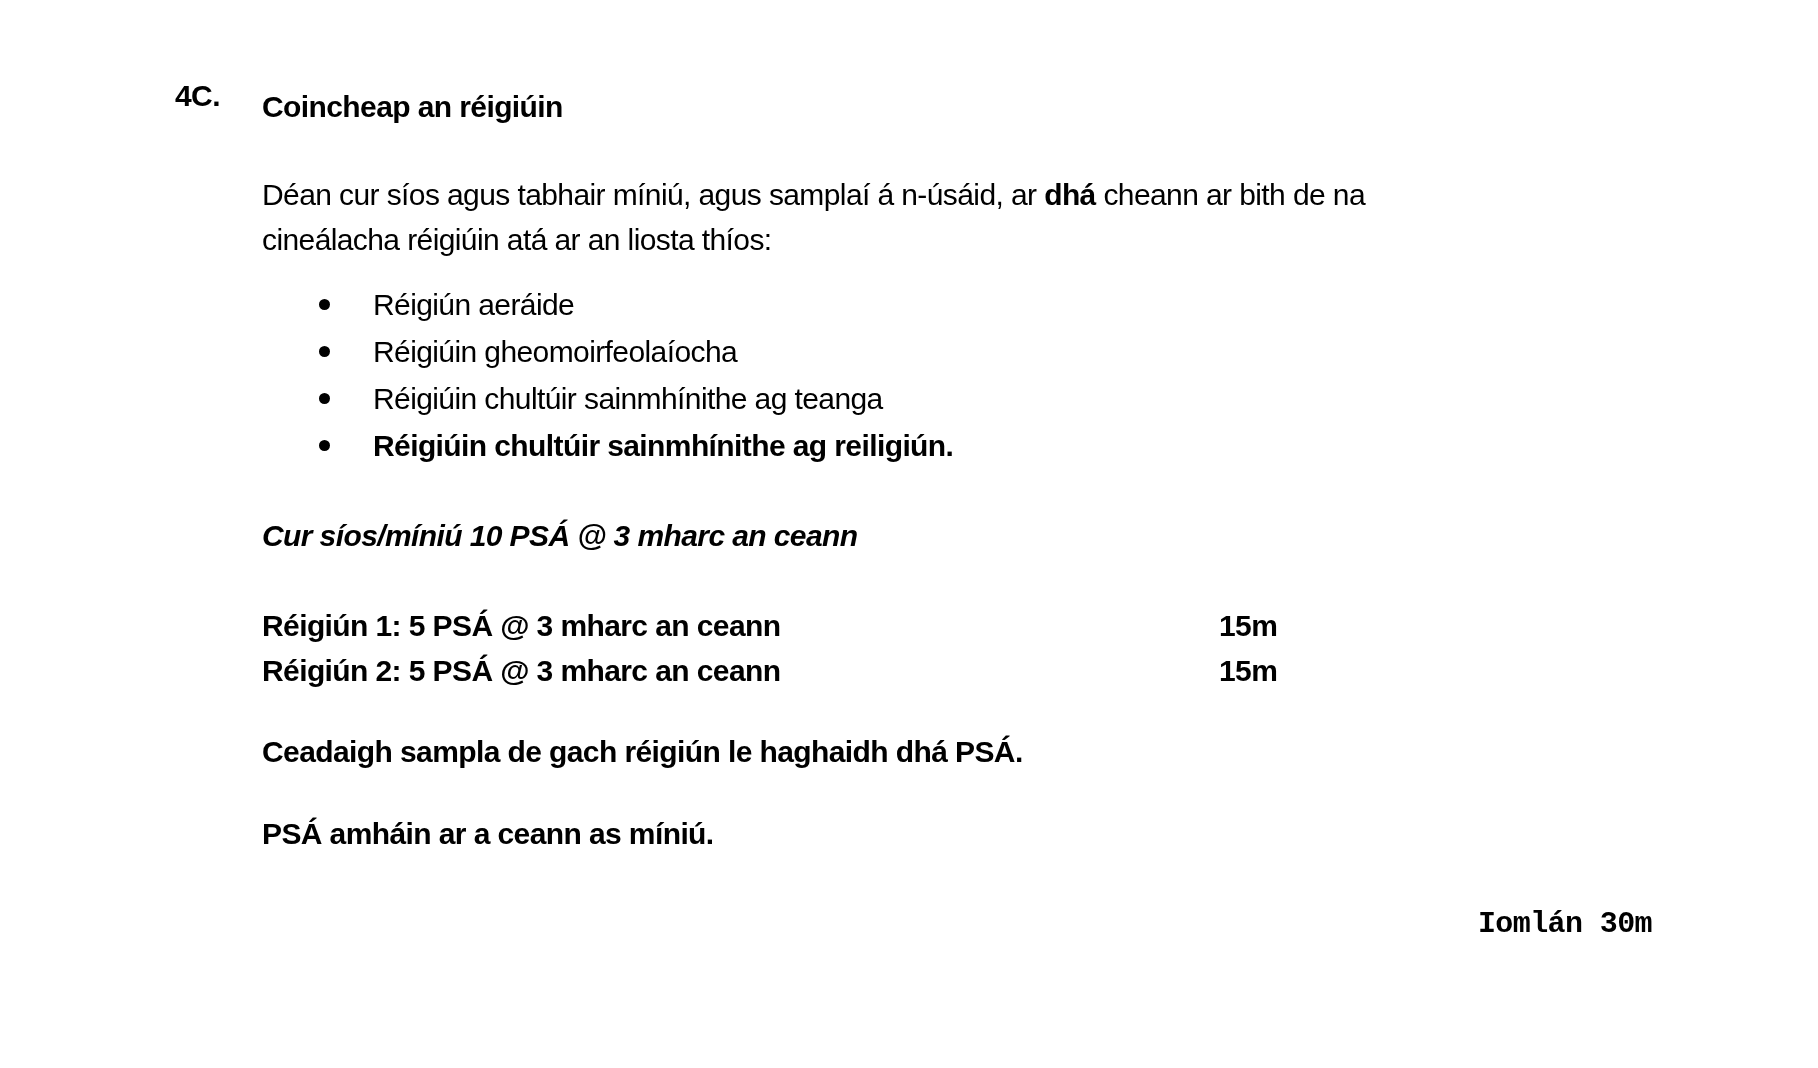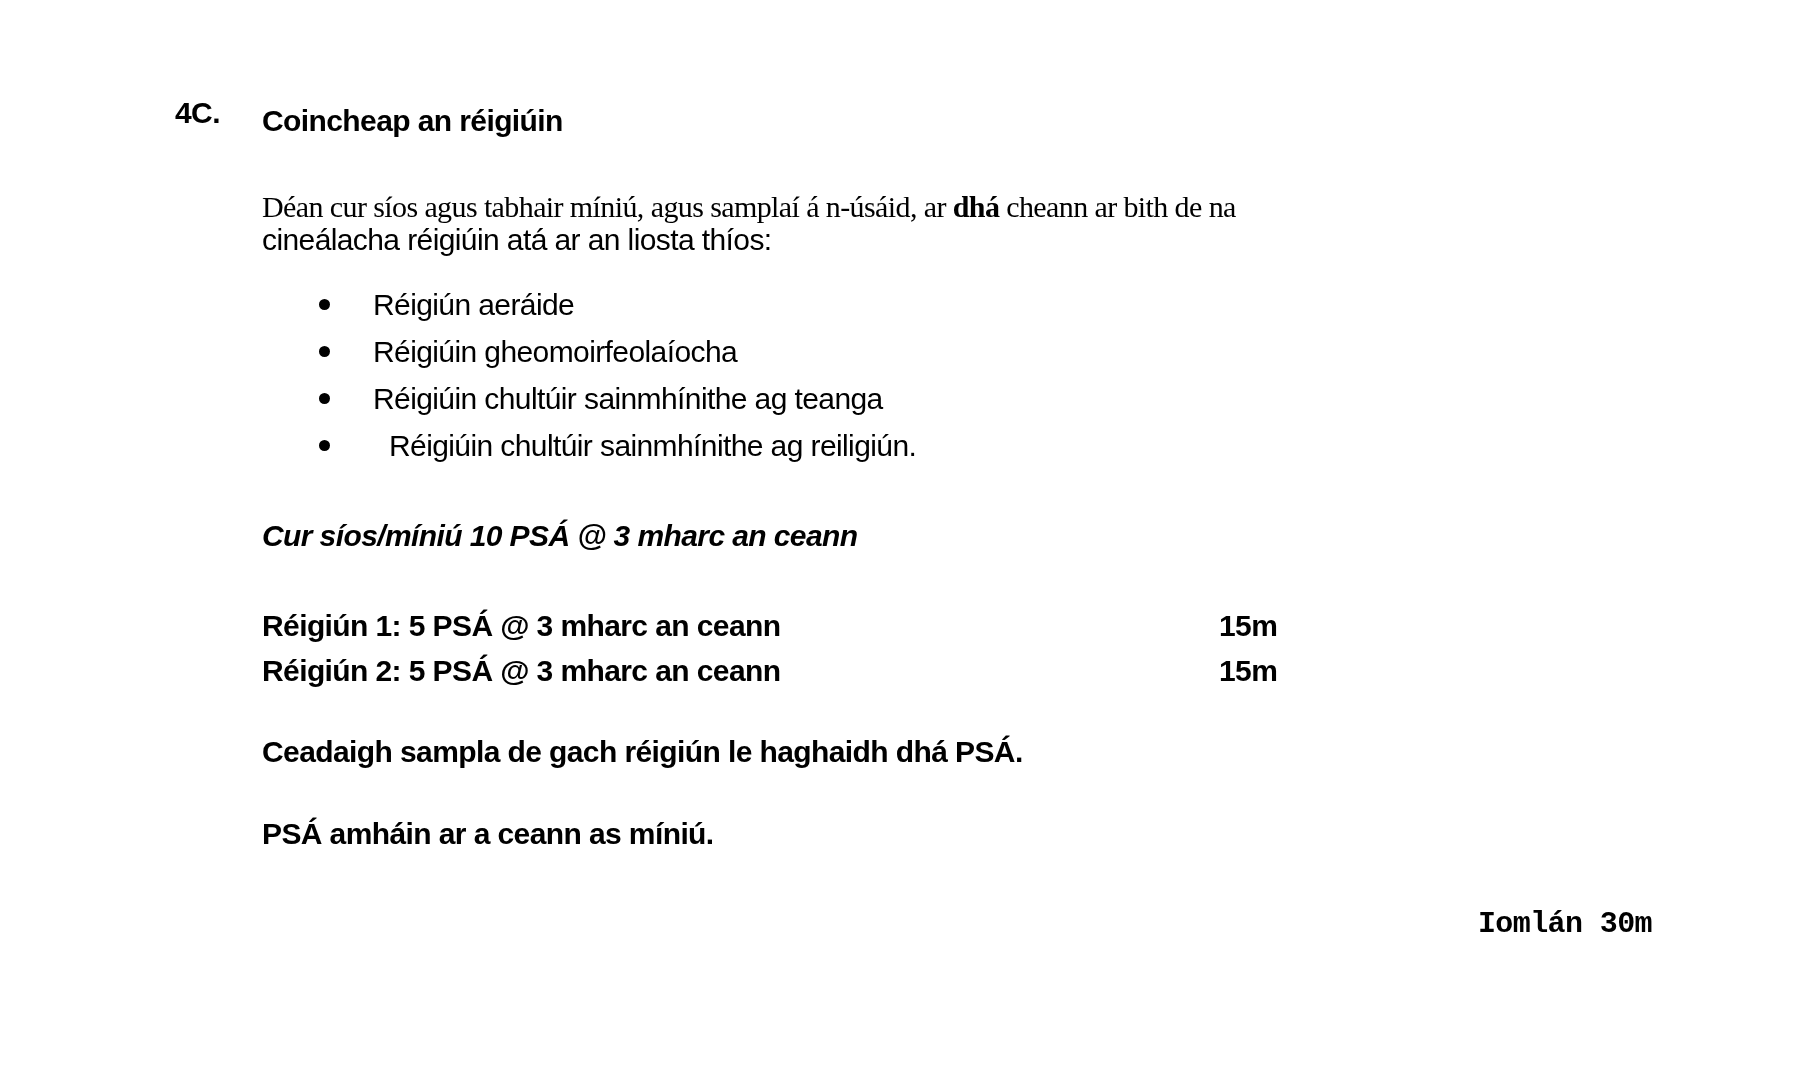--- a/index.html
+++ b/index.html
@@ -5,44 +5,44 @@
   html, body { margin:0; padding:0; background:#ffffff; }
   body { width:1818px; height:1068px; position:relative; overflow:hidden;
          font-family:"Liberation Sans", sans-serif; color:#000; }
   .t { position:absolute; white-space:nowrap; font-size:30px; line-height:36px; letter-spacing:-0.6px; }
   .b { font-weight:bold; }
   .bullet { position:absolute; width:11px; height:11px; border-radius:50%; background:#000; }
 </style>
 </head>
 <body>
 
-<div class="t b" style="left:175px;top:95px;">4C.</div>
-<div class="t b" style="left:262px;top:103px;">Coincheap an réigiúin</div>
+<div class="t b" style="left:175px;top:78px;">4C.</div>
+<div class="t b" style="left:262px;top:89px;">Coincheap an réigiúin</div>
 
-<div class="t" style="left:262px;top:189px;font-family:Liberation Serif, serif;">
+<div class="t" style="left:262px;top:177px;">
   <span>Déan cur síos agus tabhair míniú, agus samplaí á n-úsáid, ar </span><span class="b">dhá</span><span> cheann ar bith de na</span>
 </div>
 <div class="t" style="left:262px;top:222px;text-align:center;">cineálacha réigiúin atá ar an liosta thíos:</div>
 
 <div>
   <div>
     <span class="bullet" style="left:319px;top:299px;"></span>
     <div class="t" style="left:373px;top:287px;">Réigiún aeráide</div>
   </div>
   <div>
     <span class="bullet" style="left:319px;top:346px;"></span>
     <div class="t" style="left:373px;top:334px;">Réigiúin gheomoirfeolaíocha</div>
   </div>
   <div>
     <span class="bullet" style="left:319px;top:393px;"></span>
     <div class="t" style="left:373px;top:381px;">Réigiúin chultúir sainmhínithe ag teanga</div>
   </div>
   <div>
     <span class="bullet" style="left:319px;top:440px;"></span>
-    <div class="t" style="left:389px;top:428px;">Réigiúin chultúir sainmhínithe ag reiligiún.</div>
+    <div class="t" style="left:373px;top:428px;font-weight:bold;">Réigiúin chultúir sainmhínithe ag reiligiún.</div>
   </div>
 </div>
 
 <div class="t b" style="left:262px;top:518px;font-style:italic;">Cur síos/míniú 10 PSÁ @ 3 mharc an ceann</div>
 
 <div>
   <div class="t b" style="left:262px;top:608px;">Réigiún 1: 5 PSÁ @ 3 mharc an ceann</div>
   <div class="t b" style="left:1219px;top:608px;">15m</div>
 </div>
 <div>

